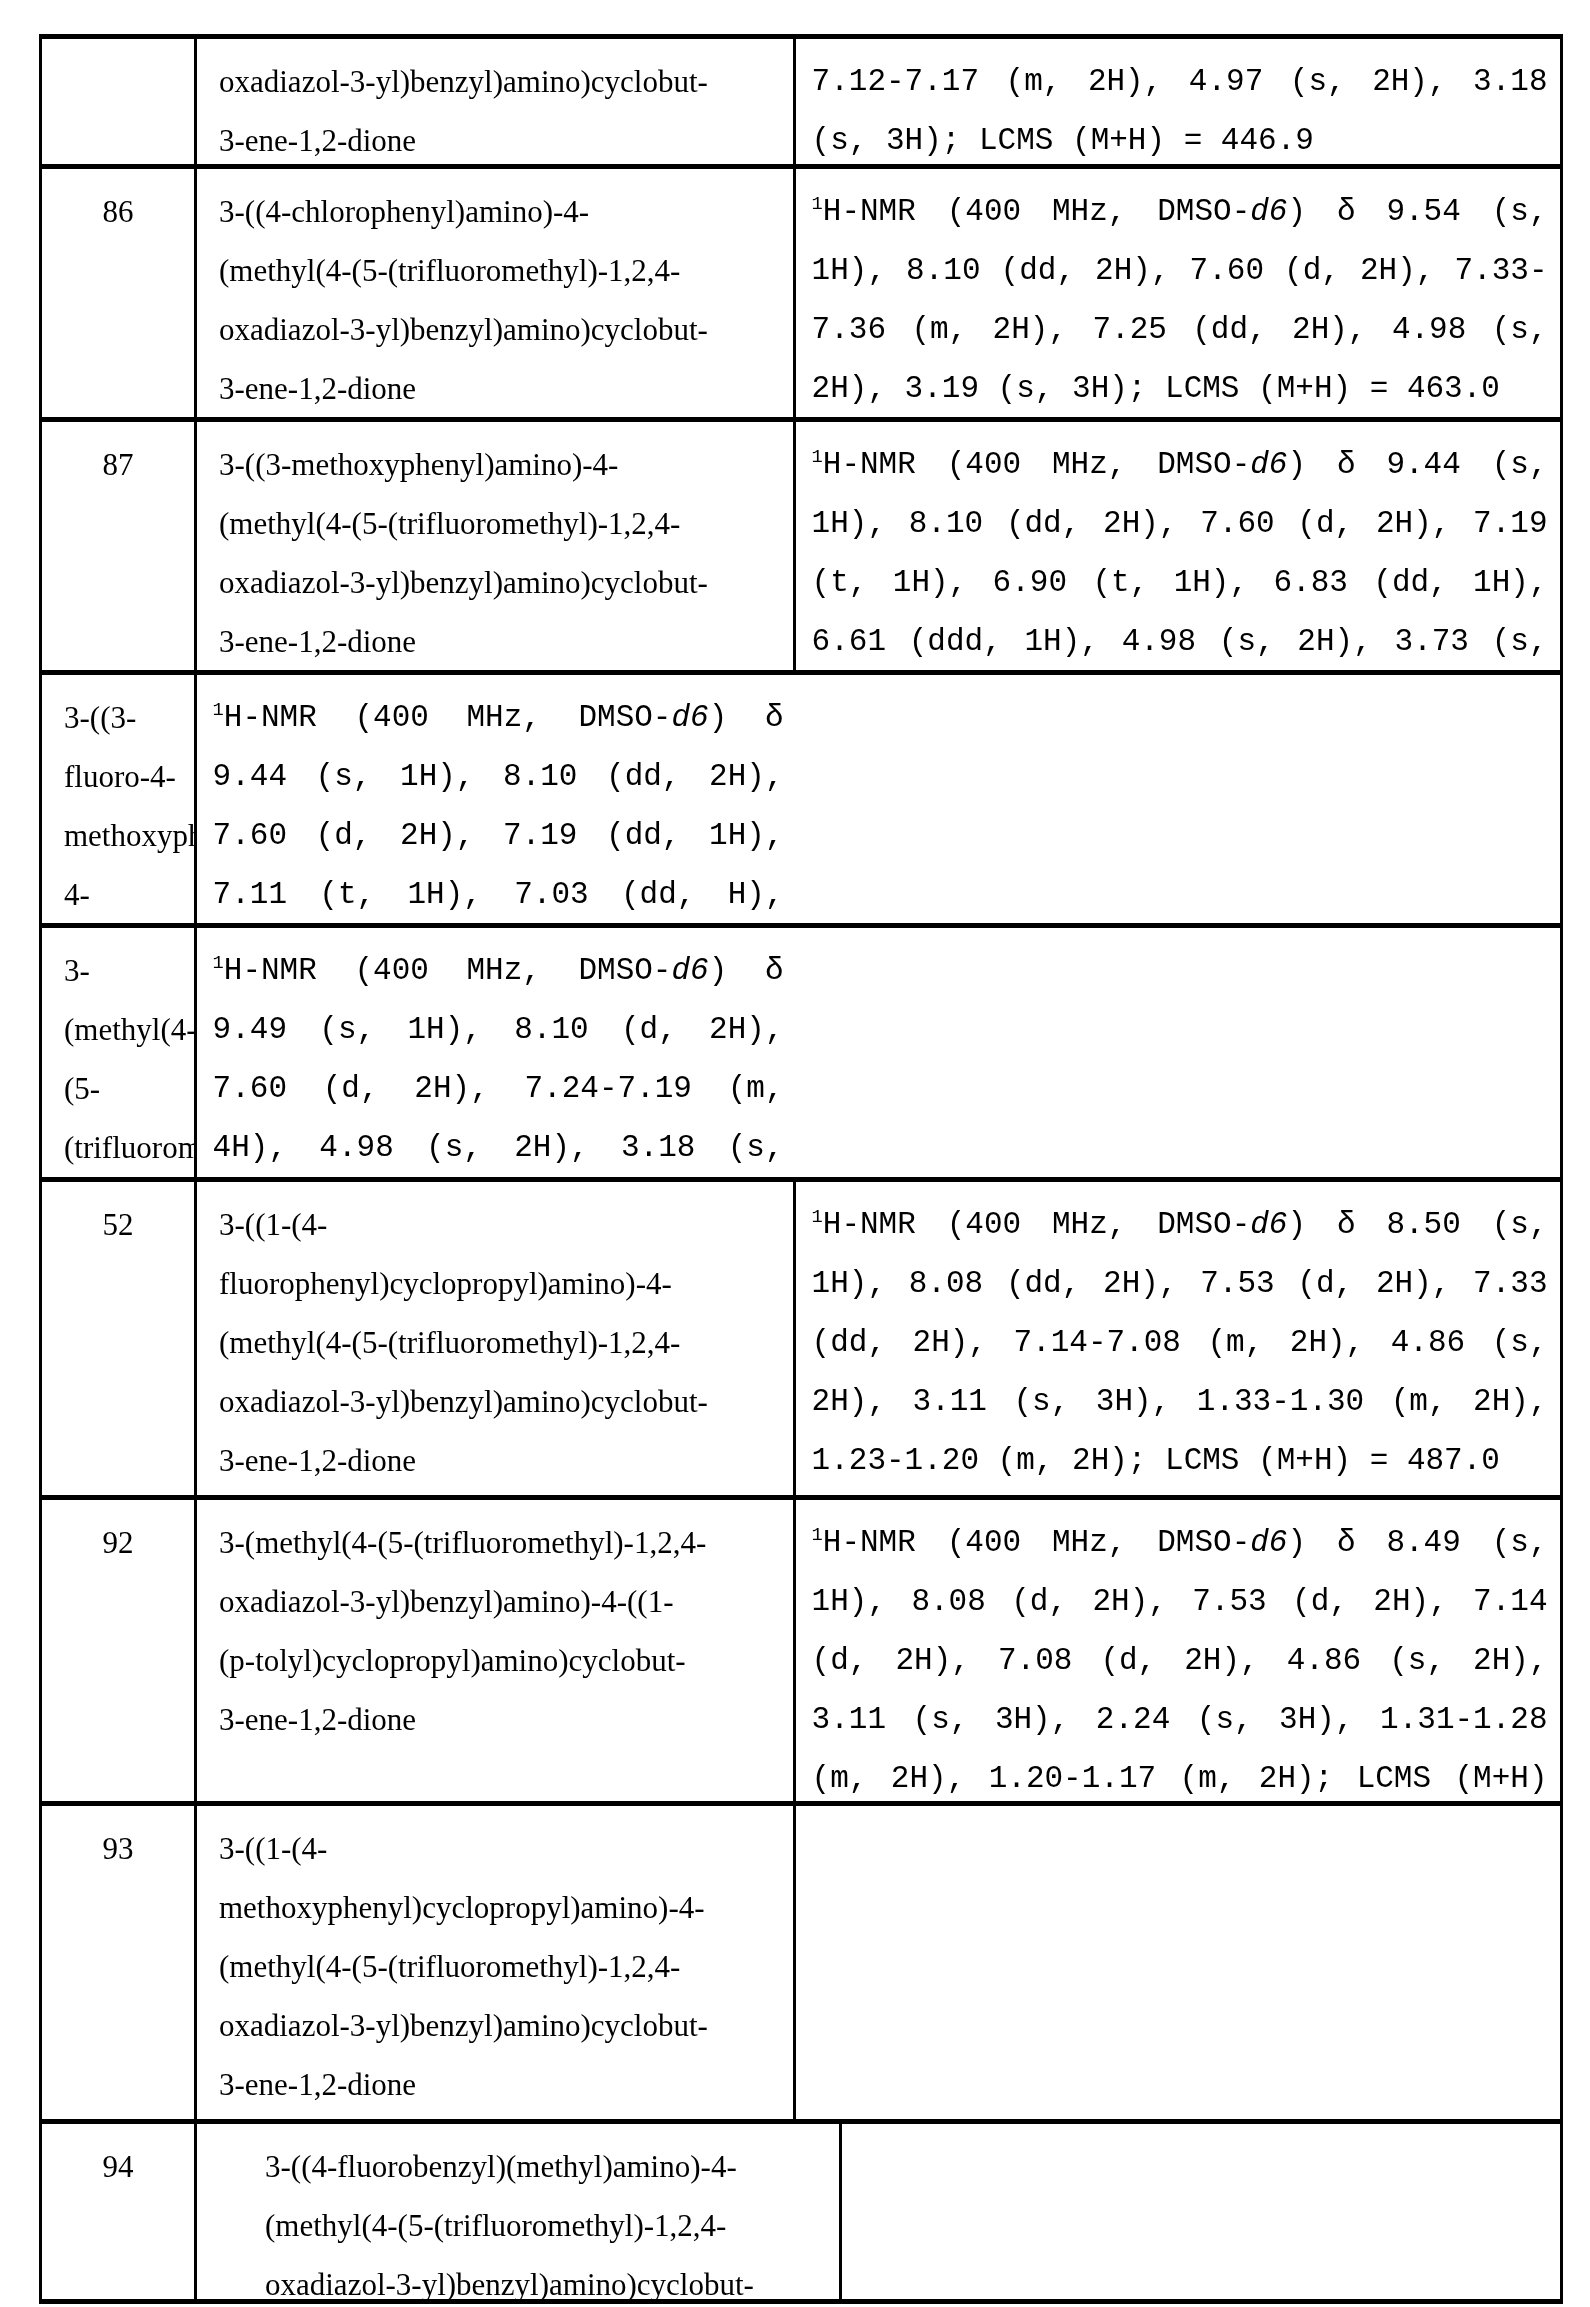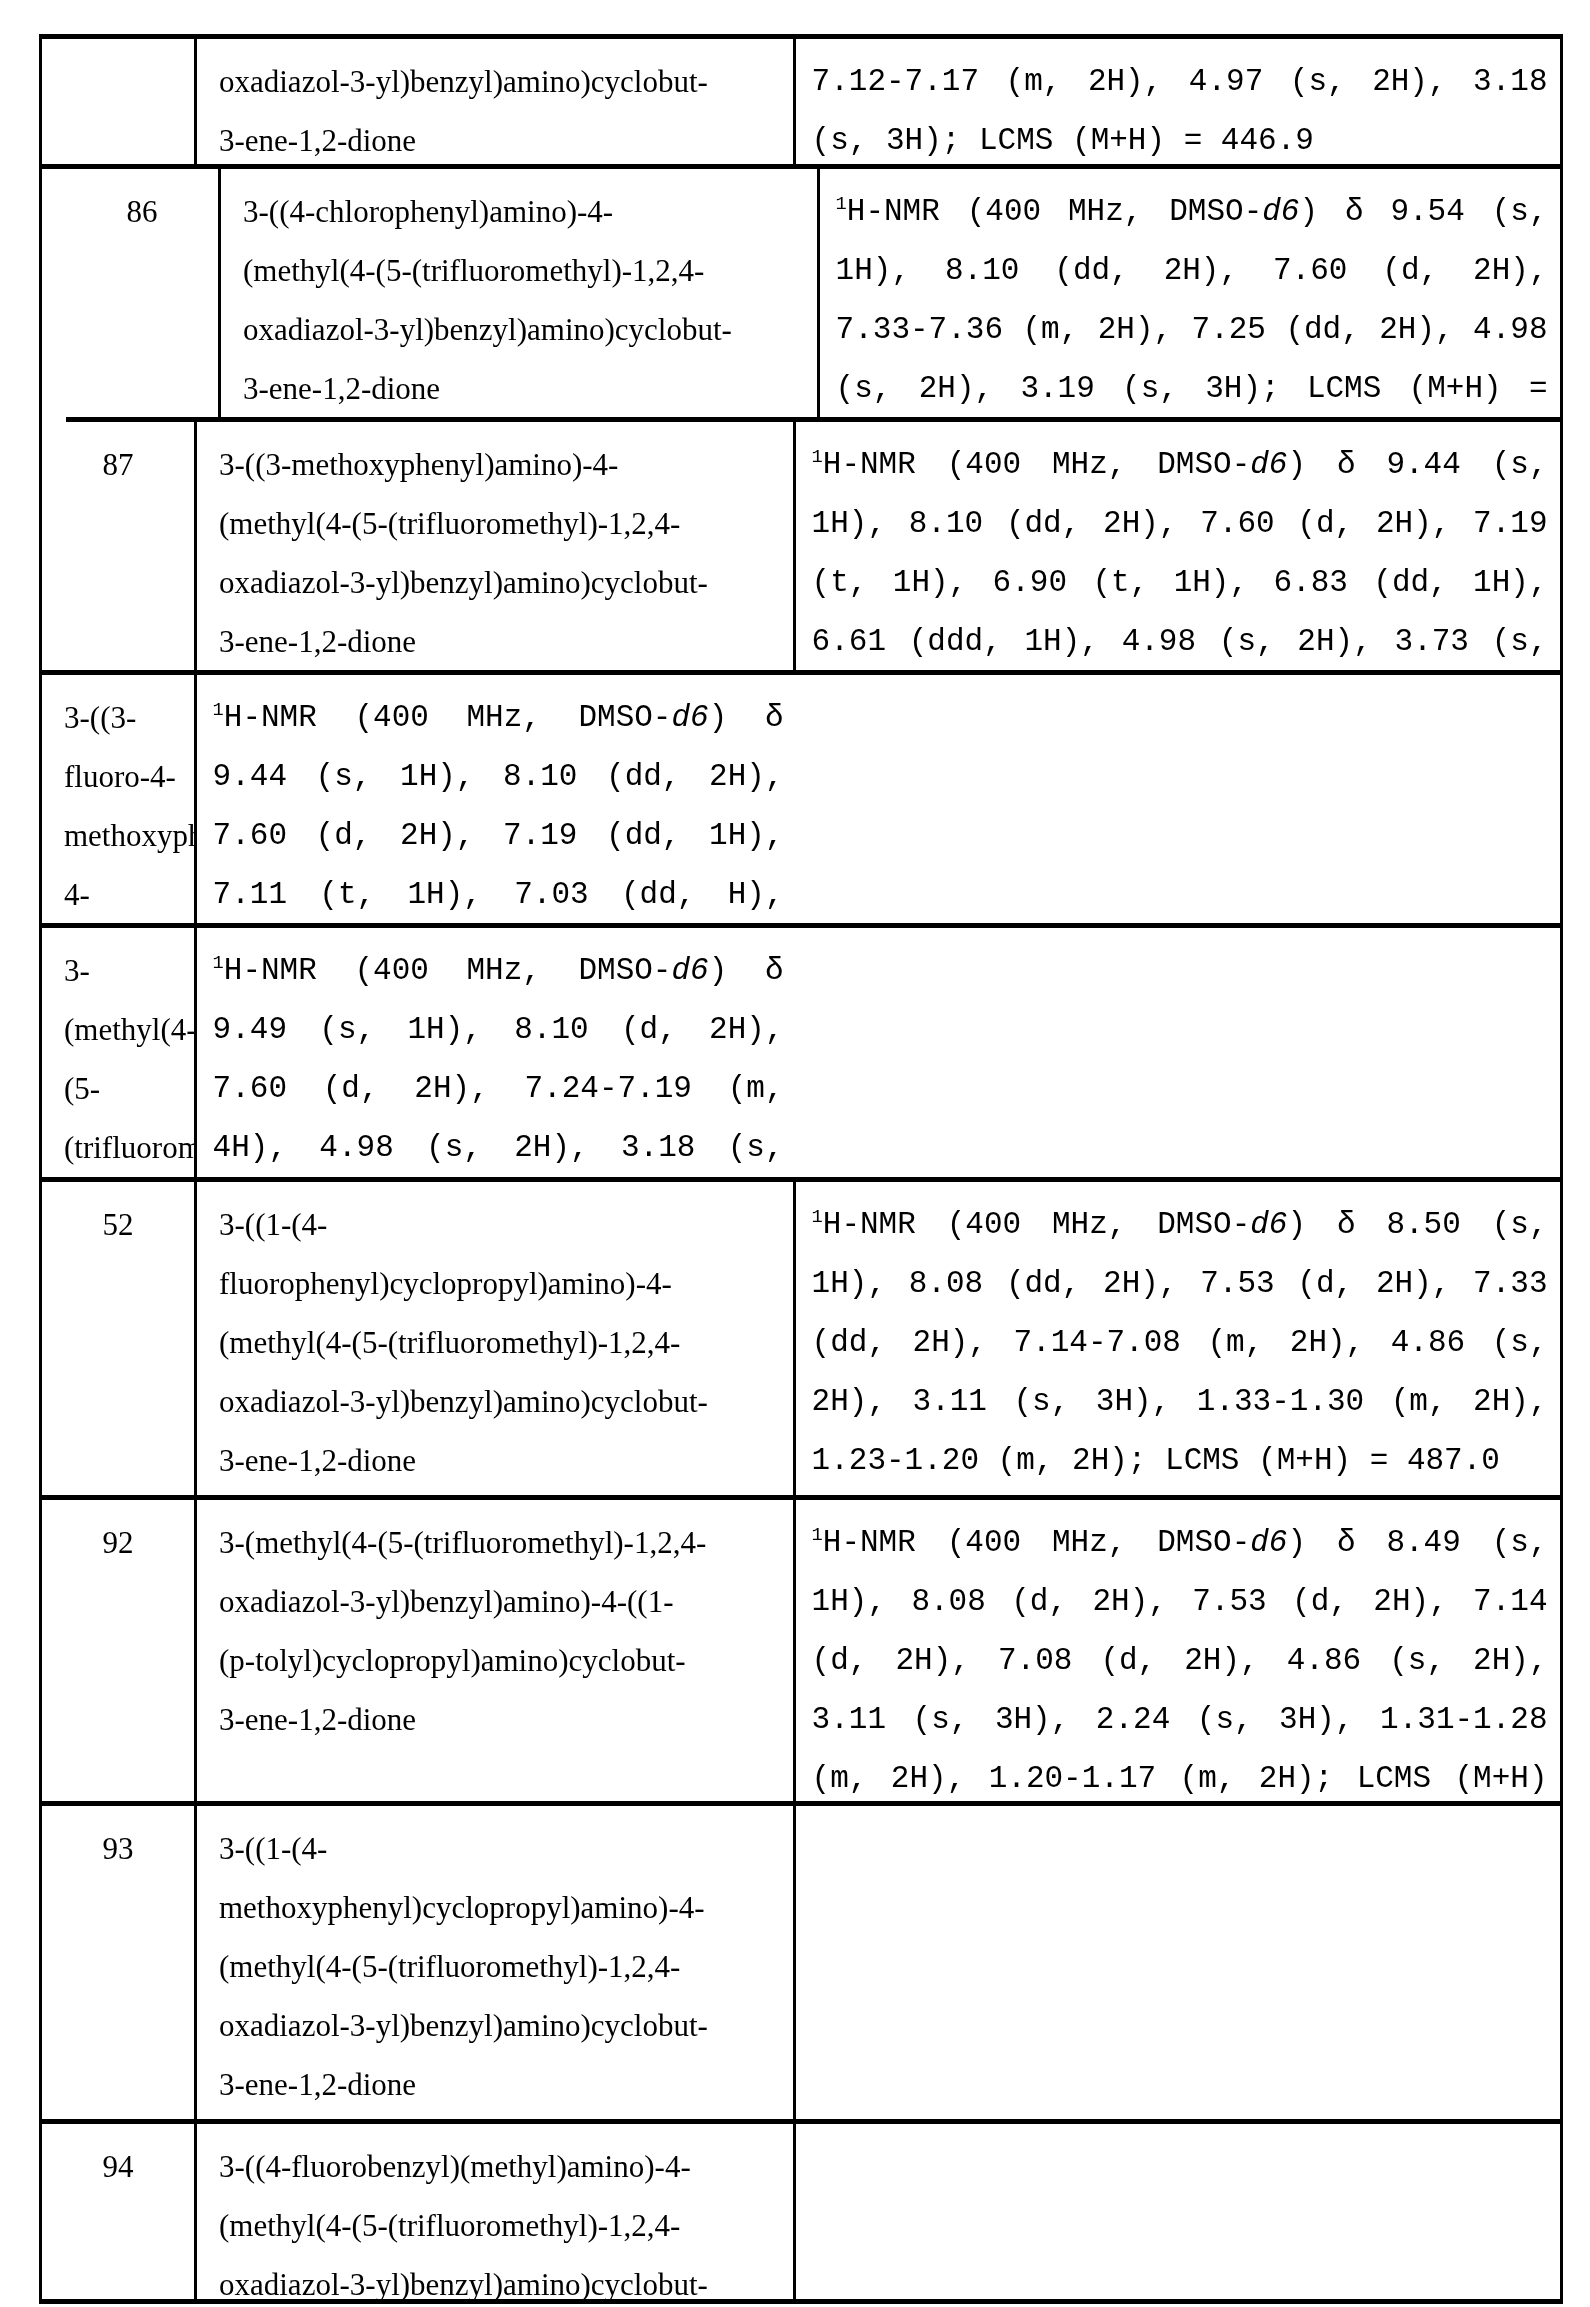--- a/index.html
+++ b/index.html
@@ -62,21 +62,21 @@
 
 <div class="page">
   <div class="comp-table" id="comp-table">
   <div class="trow" style="height: 125px;">
     <div class="cell num"></div>
     <div class="cell name">oxadiazol-3-yl)benzyl)amino)cyclobut-
 3-ene-1,2-dione</div>
     <div class="cell nmr">7.12-7.17 (m, 2H), 4.97 (s, 2H), 3.18 (s, 3H); LCMS (M+H) = 446.9</div>
   </div>
 
-  <div class="trow" style="height: 248px; margin-left: 24px;">
+  <div class="trow" style="height: 248px;">
     <div class="cell num">86</div>
     <div class="cell name">3-((4-chlorophenyl)amino)-4-
 (methyl(4-(5-(trifluoromethyl)-1,2,4-
 oxadiazol-3-yl)benzyl)amino)cyclobut-
 3-ene-1,2-dione</div>
     <div class="cell nmr"><sup>1</sup>H-NMR (400 MHz, DMSO-<i>d6</i>) δ 9.54 (s, 1H), 8.10 (dd, 2H), 7.60 (d, 2H), 7.33-7.36 (m, 2H), 7.25 (dd, 2H), 4.98 (s, 2H), 3.19 (s, 3H); LCMS (M+H) = 463.0</div>
   </div>
 
   <div class="trow" style="height: 248px;">
     <div class="cell num">87</div>
@@ -124,21 +124,21 @@
 
   <div class="trow" style="height: 313px;">
     <div class="cell num">93</div>
     <div class="cell name">3-((1-(4-
 methoxyphenyl)cyclopropyl)amino)-4-
 (methyl(4-(5-(trifluoromethyl)-1,2,4-
 oxadiazol-3-yl)benzyl)amino)cyclobut-
 3-ene-1,2-dione</div>
   </div>
 
-  <div class="trow" style="height: 175px;">
+  <div class="trow" style="height: 175px; gap: 46px;">
     <div class="cell num">94</div>
     <div class="cell name">3-((4-fluorobenzyl)(methyl)amino)-4-
 (methyl(4-(5-(trifluoromethyl)-1,2,4-
 oxadiazol-3-yl)benzyl)amino)cyclobut-</div>
   </div>
 </div>
 </div>
 
 
 </body></html>

